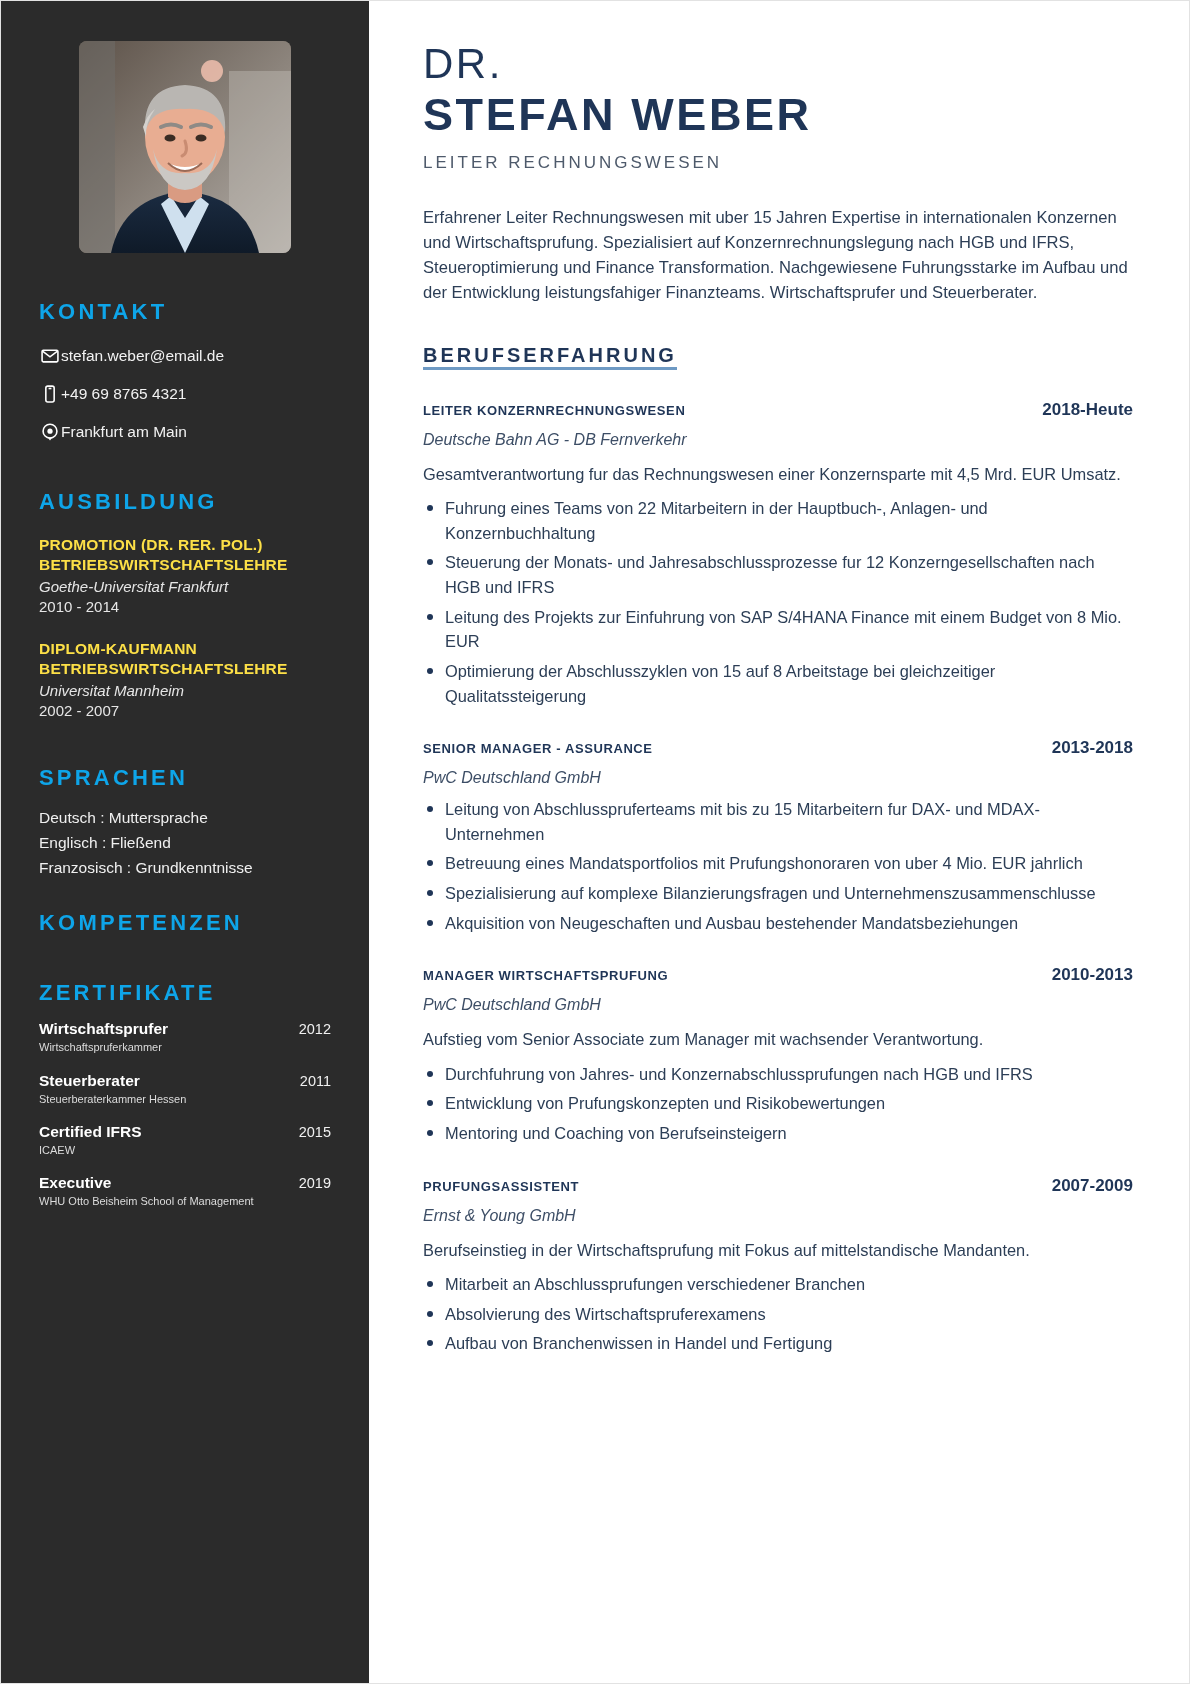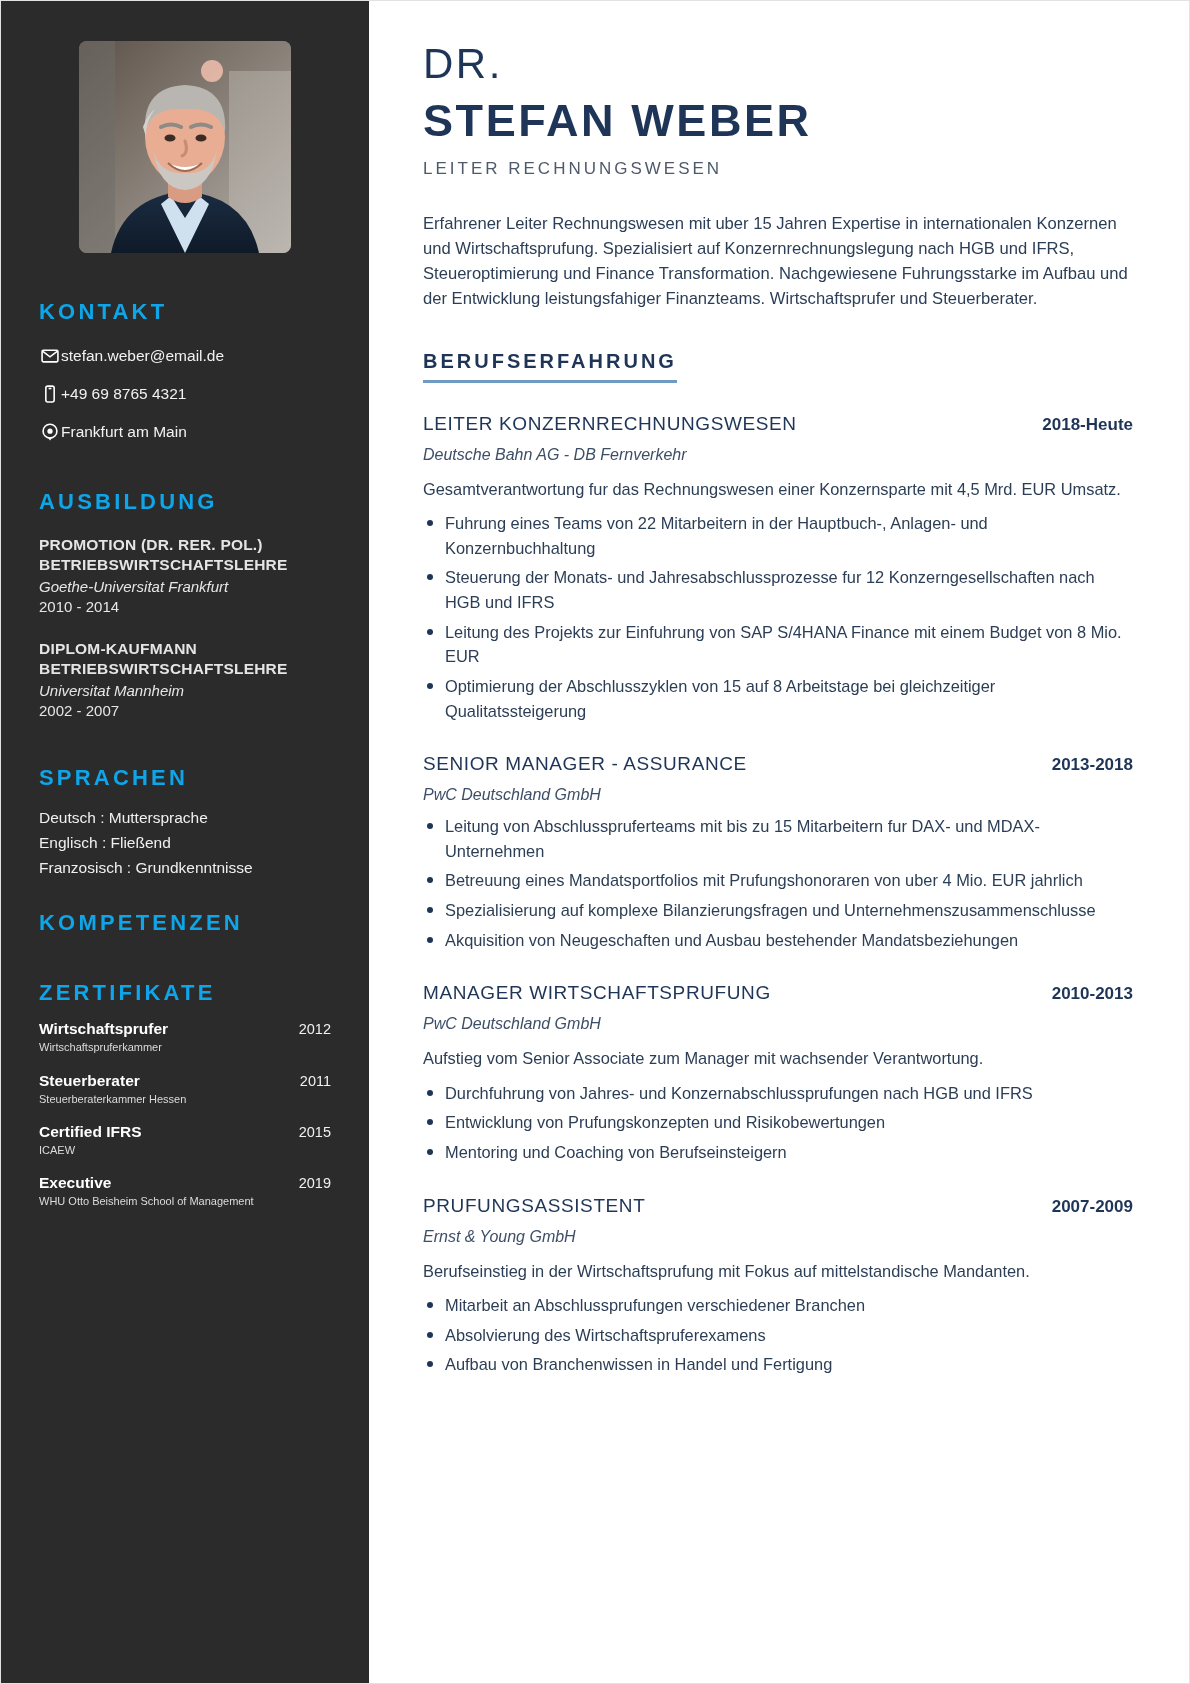--- a/index.html
+++ b/index.html
@@ -67,21 +67,21 @@
 
   .sec-gap { height: 30px; }
   .sec-gap-sm { height: 22px; }
 
   .edu-item { margin-bottom: 24px; }
   .edu-deg {
     font-size: 15.5px;
     font-weight: bold;
     line-height: 1.28;
     letter-spacing: 0.2px;
-    color: #e5e5e5;
+    color: #fde047;
   }
   .edu-school {
     font-size: 15px;
     font-style: italic;
     color: #e6e6e6;
     line-height: 1.36;
     margin-top: 2px;
   }
   .edu-years {
     font-size: 15px;
@@ -131,21 +131,21 @@
     color: #1f3557;
     letter-spacing: 2.5px;
     line-height: 1.08;
   }
   .name-last {
     font-size: 45px;
     font-weight: bold;
     color: #1f3557;
     letter-spacing: 2.6px;
     line-height: 1.12;
-    margin-top: 10px;
+    margin-top: 4px;
   }
   .job-title-head {
     font-size: 17px;
     letter-spacing: 3px;
     color: #4e5a6b;
     margin-top: 12px;
   }
   .summary {
     margin-top: 32px;
     font-size: 16.6px;
@@ -153,34 +153,33 @@
     color: #2c3e56;
   }
 
   .sec-title {
     margin-top: 38px;
     display: inline-block;
     font-size: 20px;
     font-weight: bold;
     letter-spacing: 3px;
     color: #1f3557;
-    padding-bottom: 7px;
     border-bottom: 3px solid #6e9ac4;
   }
 
   .job { margin-top: 30px; }
   .job-head {
     display: flex;
     justify-content: space-between;
     align-items: baseline;
     gap: 20px;
   }
   .job-pos {
-    font-size: 19px;
-    font-weight: normal;
+    font-size: 13px;
+    font-weight: bold;
     letter-spacing: 0.6px;
     color: #1f3557;
   }
   .job-dates {
     font-size: 17px;
     font-weight: bold;
     color: #1f3557;
     white-space: nowrap;
   }
   .job-company {

